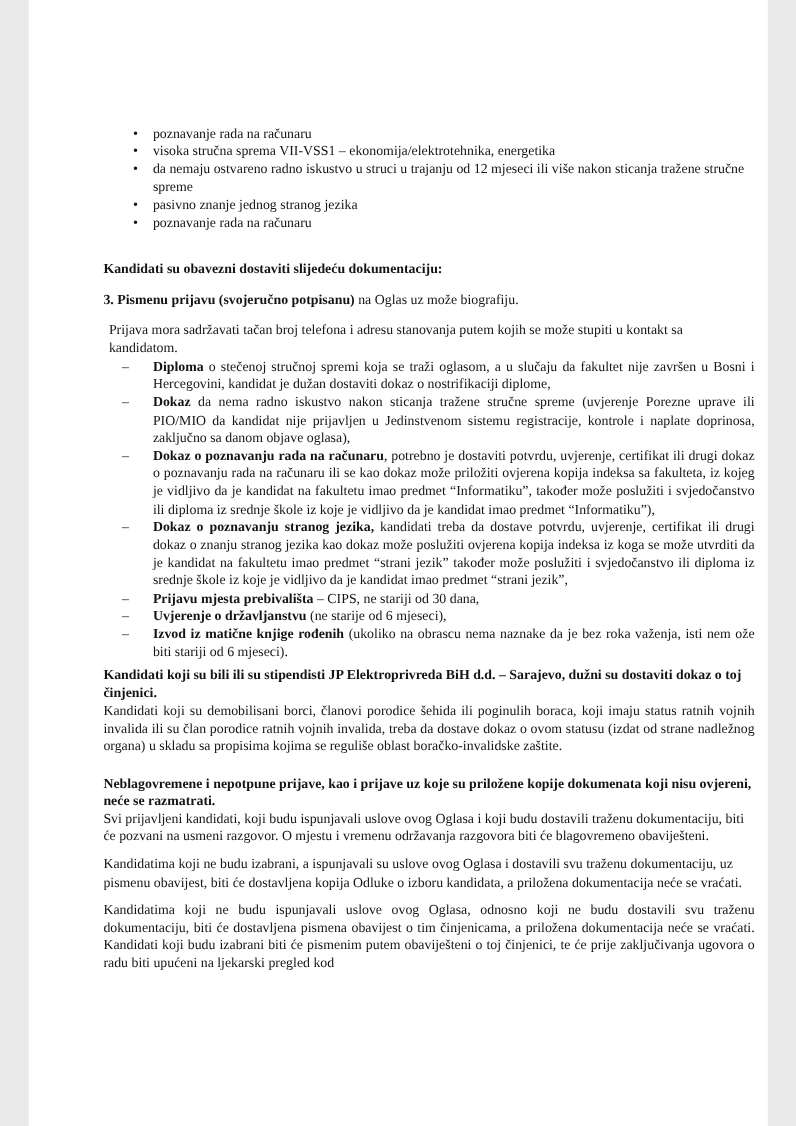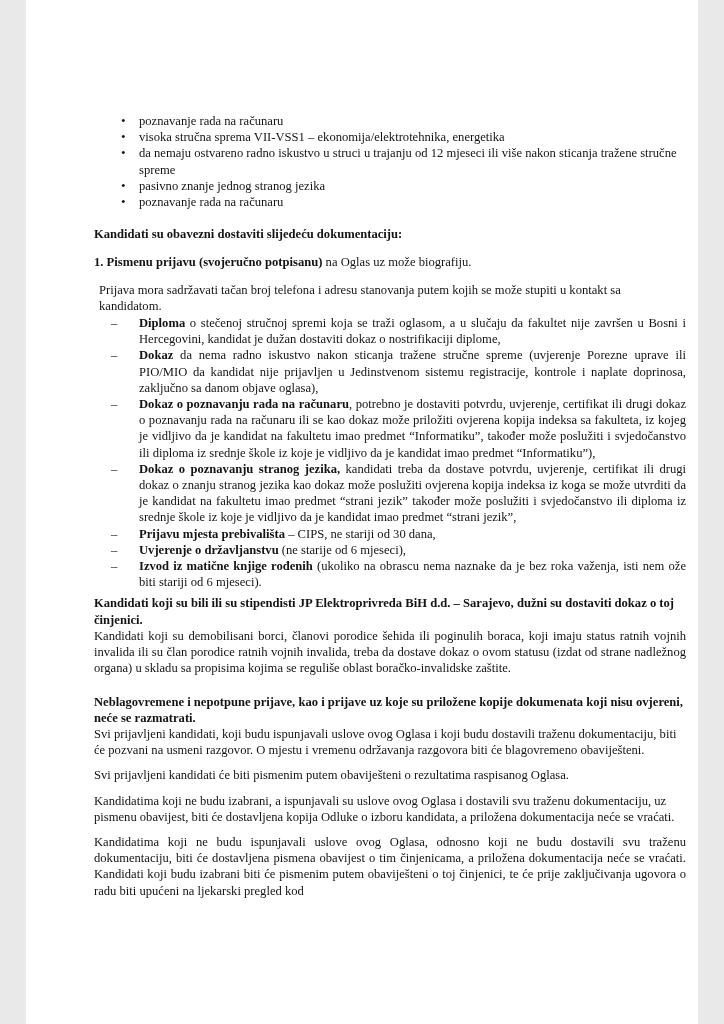--- a/index.html
+++ b/index.html
@@ -43,21 +43,21 @@
     text-align: justify;
   }
   .dash-item::before {
     content: "\2013";
     position: absolute;
     left: 17px;
     top: 0;
   }
 
   .intro-line   { margin-top: 12px; }
-  .heading      { margin-top: 16px; font-weight: bold; }
+  .heading      { margin-top: 26px; font-weight: bold; }
   .item1        { margin-top: 12px; }
   .note         { margin-top: 11px; padding-left: 5px; }
   .dash-list    { margin-top: 1px; }
   .para-group-1 { margin-top: 5px; font-weight: bold; }
   .para-group-2 { margin-top: 17px; font-weight: bold; }
   .para-single  { margin-top: 9px; }
   .justify      { text-align: justify; }
 </style>
 </head>
 <body>
@@ -72,40 +72,39 @@
 
     <div class="bullet-list">
       <p class="bullet-item">visoka stručna sprema VII-VSS1 –  ekonomija/elektrotehnika, energetika</p>
       <p class="bullet-item">da nemaju  ostvareno radno iskustvo u struci u trajanju od 12  mjeseci ili više nakon sticanja tražene stručne spreme</p>
       <p class="bullet-item">pasivno znanje jednog stranog jezika</p>
       <p class="bullet-item">poznavanje rada na računaru</p>
     </div>
 
     <p class="heading">Kandidati su obavezni dostaviti slijedeću dokumentaciju:</p>
 
-    <p class="item1"><span class="b">1. Pismenu prijavu (svojeručno potpisanu)</span><span> na Oglas uz može biografiju.</span></p>
+    <p class="item1"><span class="b">3. Pismenu prijavu (svojeručno potpisanu)</span><span> na Oglas uz može biografiju.</span></p>
 
     <p class="note">Prijava mora sadržavati tačan broj telefona i adresu stanovanja putem kojih se može stupiti u kontakt sa kandidatom.</p>
 
     <div class="dash-list">
       <p class="dash-item"><span class="b">Diploma</span><span> o stečenoj stručnoj spremi koja se traži oglasom, a u slučaju da fakultet nije završen u Bosni i Hercegovini, kandidat je dužan dostaviti dokaz o nostrifikaciji diplome,</span></p>
       <p class="dash-item"><span class="b">Dokaz</span><span> da nema radno iskustvo nakon sticanja tražene stručne spreme (uvjerenje Porezne uprave ili PIO/MIO da kandidat nije prijavljen u Jedinstvenom sistemu registracije,  kontrole i naplate doprinosa, zaključno sa danom objave oglasa),</span></p>
       <p class="dash-item"><span class="b">Dokaz o poznavanju rada na računaru</span><span>, potrebno je dostaviti potvrdu, uvjerenje, certifikat ili drugi dokaz o poznavanju rada na računaru ili se kao dokaz  može priložiti  ovjerena kopija indeksa sa fakulteta, iz kojeg je vidljivo da je kandidat na fakultetu imao predmet “Informatiku”,  također može poslužiti i svjedočanstvo ili diploma iz srednje škole iz koje je vidljivo da je kandidat imao predmet “Informatiku”),</span></p>
       <p class="dash-item"><span class="b">Dokaz o poznavanju stranog jezika,</span><span> kandidati treba da dostave potvrdu, uvjerenje, certifikat ili drugi dokaz o znanju stranog jezika kao dokaz može poslužiti ovjerena kopija indeksa iz koga se može utvrditi da je kandidat  na fakultetu imao predmet “strani jezik” također može poslužiti i svjedočanstvo ili diploma iz srednje škole iz koje je vidljivo da je kandidat imao predmet “strani jezik”,</span></p>
       <p class="dash-item"><span class="b">Prijavu mjesta prebivališta</span><span> – CIPS, ne stariji od 30 dana,</span></p>
       <p class="dash-item"><span class="b">Uvjerenje o državljanstvu</span><span> (ne starije od 6 mjeseci),</span></p>
       <p class="dash-item"><span class="b">Izvod iz matične knjige rođenih</span><span> (ukoliko na obrascu nema naznake da je bez roka važenja, isti nem ože biti stariji od 6 mjeseci).</span></p>
     </div>
 
     <p class="para-group-1">Kandidati koji su bili ili su stipendisti JP Elektroprivreda BiH d.d. –  Sarajevo, dužni su dostaviti dokaz o toj činjenici.</p>
     <p class="justify">Kandidati koji su demobilisani borci, članovi porodice šehida ili poginulih boraca, koji imaju status ratnih vojnih invalida ili su član porodice ratnih vojnih invalida, treba da dostave dokaz o ovom statusu (izdat od strane nadležnog organa) u skladu sa propisima kojima se reguliše oblast boračko-invalidske zaštite.</p>
 
     <p class="para-group-2">Neblagovremene i nepotpune prijave, kao i prijave uz koje su priložene kopije dokumenata koji nisu ovjereni, neće se razmatrati.</p>
     <p>Svi prijavljeni kandidati, koji budu ispunjavali uslove ovog Oglasa i koji budu dostavili traženu dokumentaciju, biti će pozvani na usmeni razgovor. O mjestu i vremenu održavanja razgovora biti će blagovremeno obaviješteni.</p>
 
-    <p class="para-single">Svi prijavljeni kandidati će biti pismenim putem obaviješteni o rezultatima raspisanog Oglasa.</p>
 
     <p class="para-single">Kandidatima koji ne budu izabrani, a ispunjavali su uslove ovog Oglasa i dostavili svu traženu dokumentaciju, uz pismenu obavijest, biti će dostavljena kopija Odluke o izboru kandidata, a priložena dokumentacija neće se vraćati.</p>
 
     <p class="para-single justify">Kandidatima koji ne budu ispunjavali uslove ovog Oglasa, odnosno koji ne budu dostavili svu traženu dokumentaciju, biti će dostavljena pismena obavijest o tim činjenicama, a priložena dokumentacija neće se vraćati. Kandidati koji budu izabrani biti će pismenim putem obaviješteni o toj činjenici, te će prije zaključivanja ugovora o radu biti upućeni na ljekarski pregled kod</p>
 
   </div>
 </div>
 
 </body></html>

